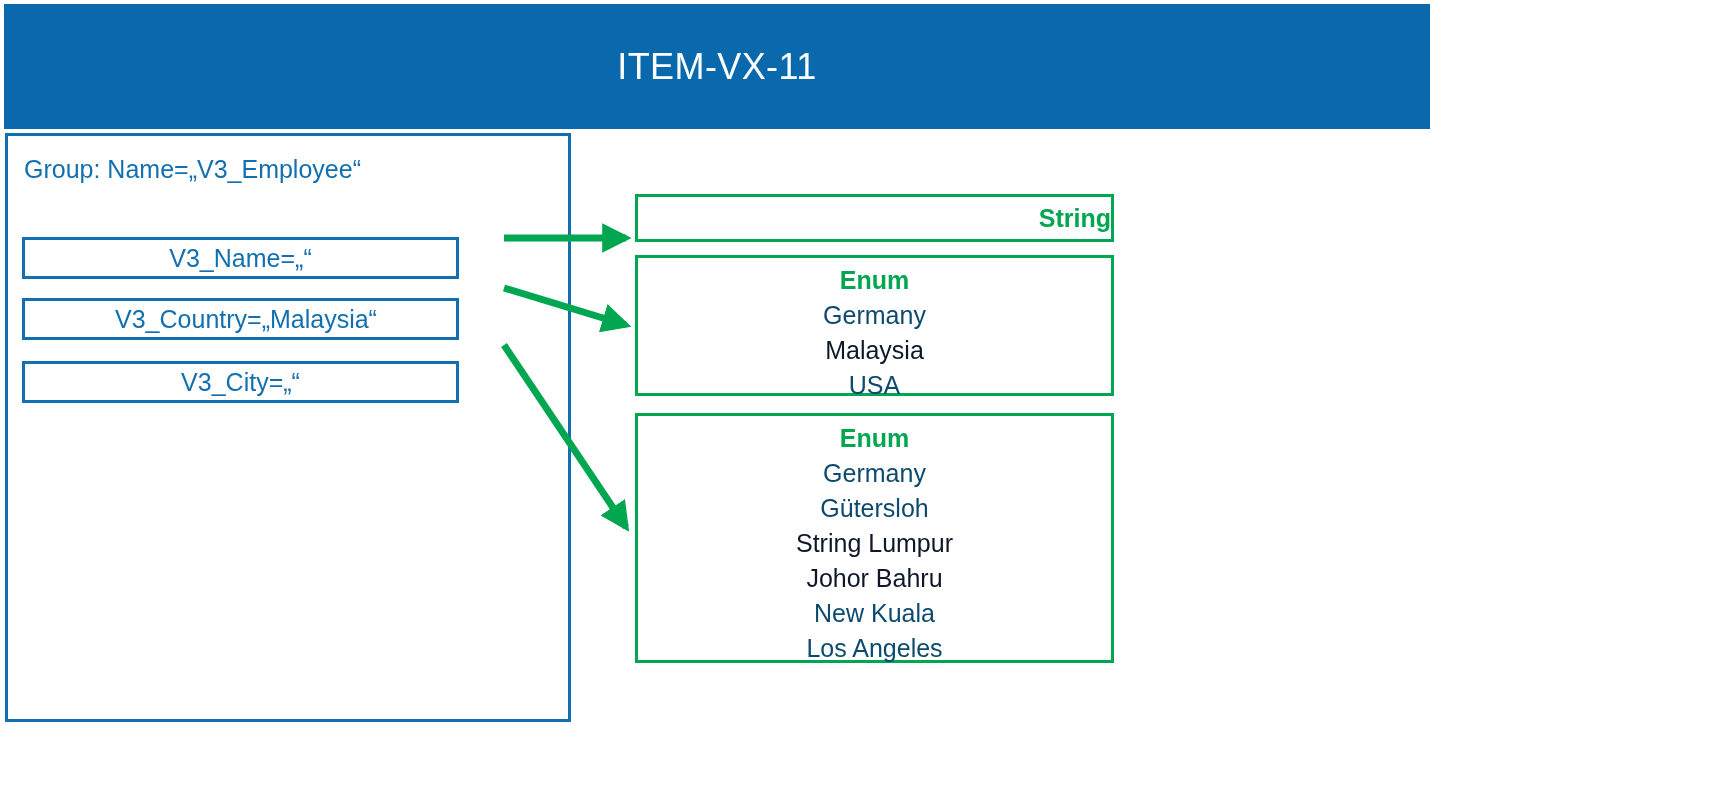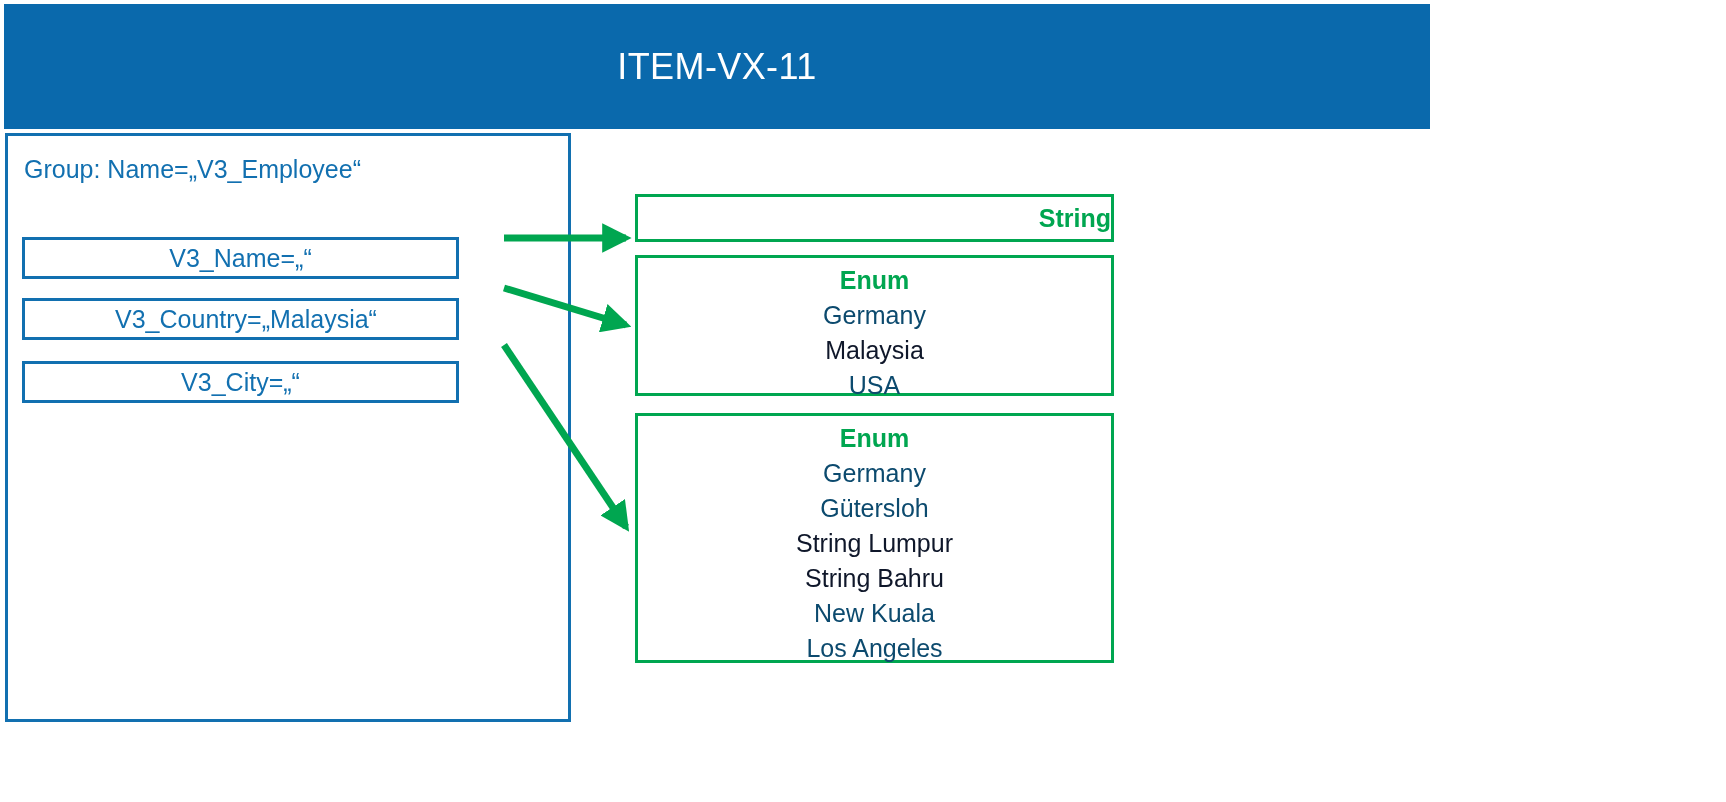--- a/index.html
+++ b/index.html
@@ -163,21 +163,21 @@
     <div class="enum-value faded">Germany</div>
     <div class="enum-value active">Malaysia</div>
     <div class="enum-value faded">USA</div>
   </div>
 
   <div class="type-box" id="type-2">
     <div class="type-title">Enum</div>
     <div class="enum-value faded">Germany</div>
     <div class="enum-value faded">Gütersloh</div>
     <div class="enum-value active">String Lumpur</div>
-    <div class="enum-value active">String Bahru</div>
+    <div class="enum-value active">Johor Bahru</div>
     <div class="enum-value faded">New Kuala</div>
     <div class="enum-value faded">Los Angeles</div>
   </div>
 
   <svg id="arrow-layer" viewBox="0 0 1726 802">
     <defs>
       <marker id="arrowhead" markerWidth="4.2" markerHeight="4.2" refX="3.4" refY="2.1" orient="auto" markerUnits="strokeWidth">
         <path d="M0,0 L4.2,2.1 L0,4.2 z" fill="#00A650"></path>
       </marker>
     </defs>

